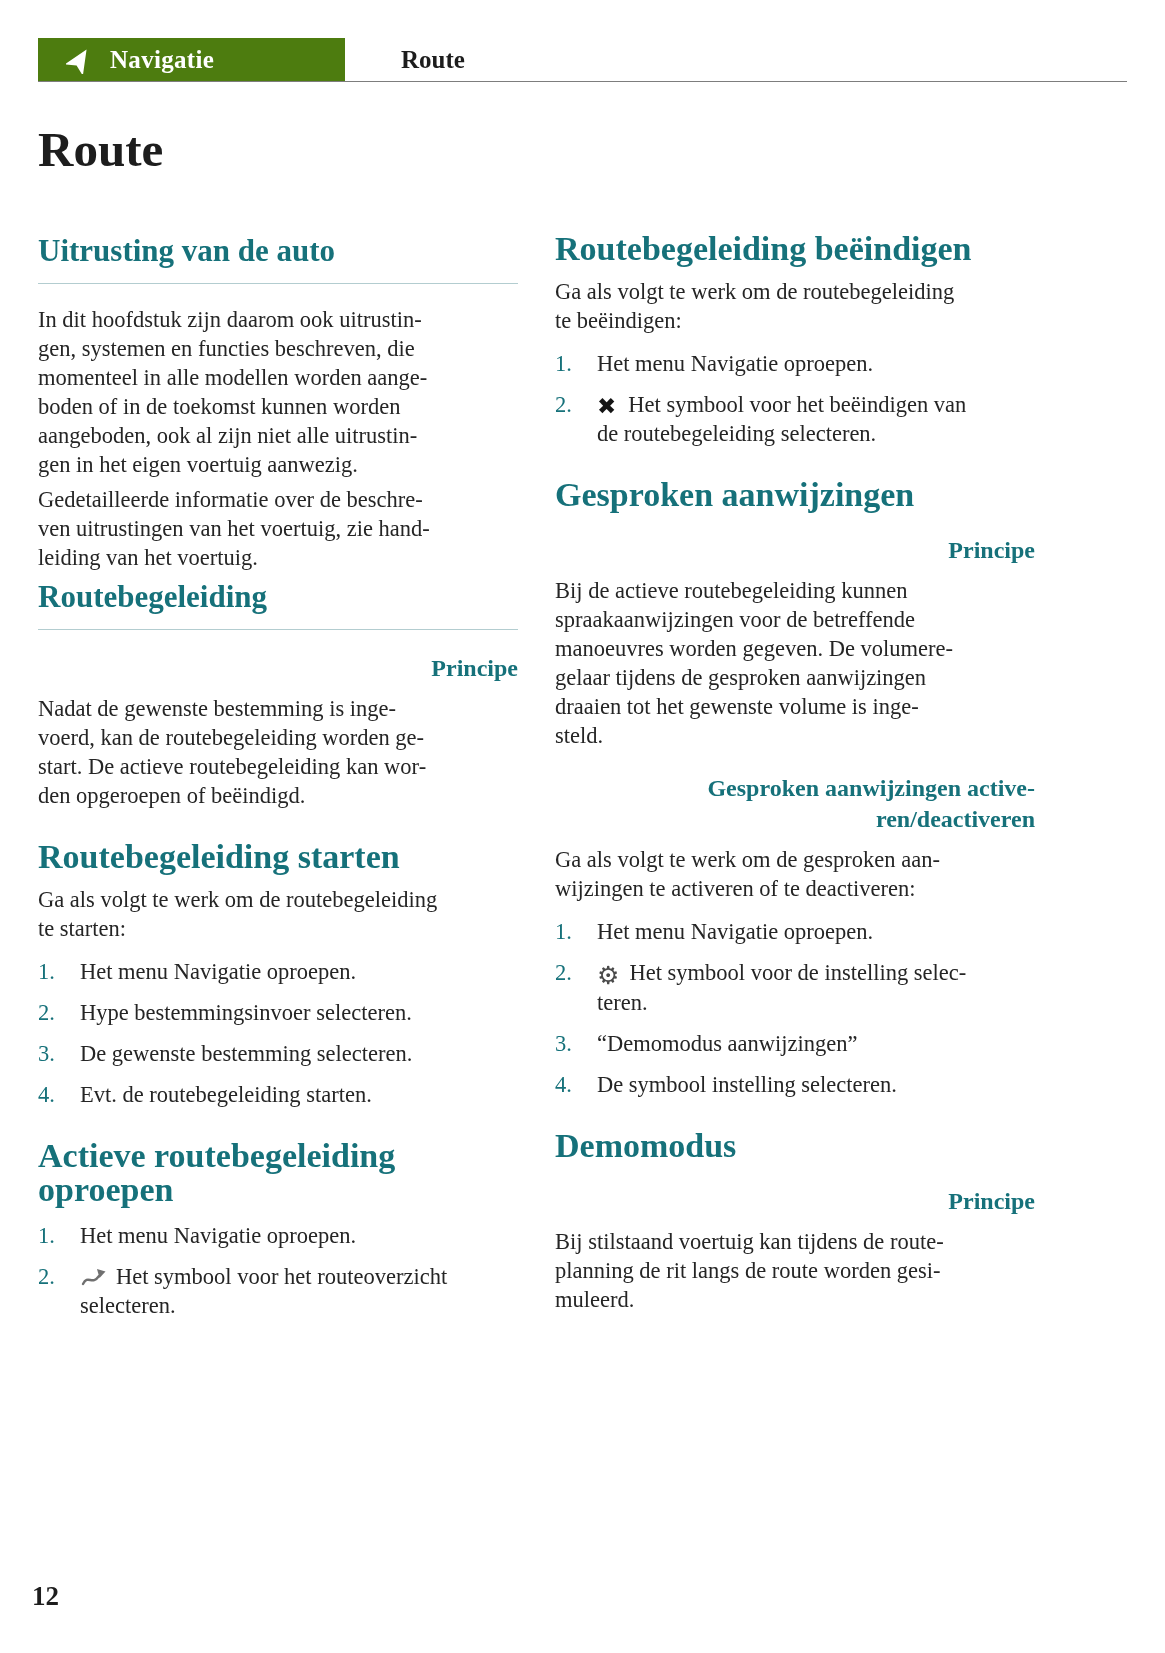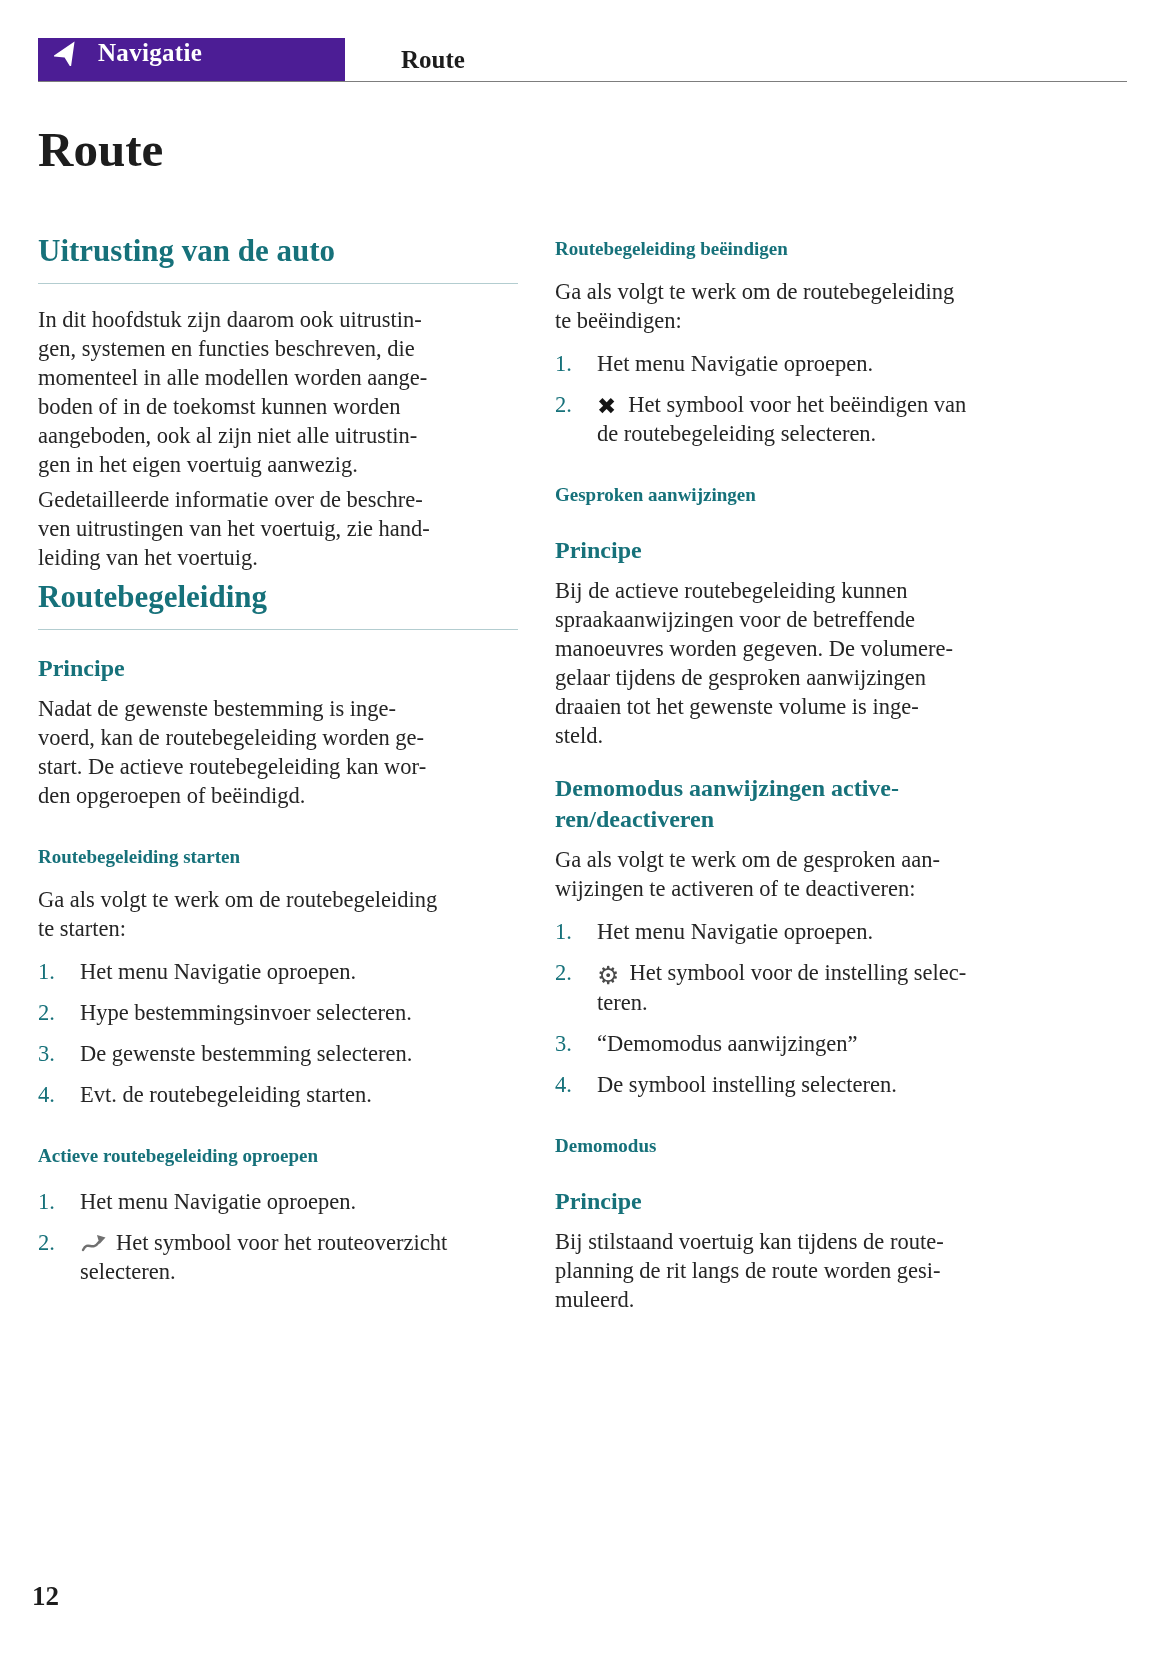--- a/index.html
+++ b/index.html
@@ -4,32 +4,32 @@
 <style>
   * { margin:0; padding:0; box-sizing:border-box; }
   html,body { background:#ffffff; }
   .page {
     width:1165px; height:1653px; position:relative; overflow:hidden;
     background:#ffffff; padding:38px 38px 0 38px;
     font-family:"Liberation Serif","DejaVu Serif",serif;
     color:#252525; font-size:22.5px; line-height:29px;
   }
   .header { height:44px; border-bottom:1.5px solid #7d7d7d; display:flex; align-items:stretch; }
-  .badge { width:307px; background:#4c1d95; display:flex; padding-left:16px; gap:16px; }
+  .badge { width:307px; background:#4d7c0f; display:flex; align-items:center; padding-left:28px; gap:16px; }
   .badge-icon svg { display:block; }
   .badge-label { color:#ffffff; font-weight:700; font-size:25px; letter-spacing:0.3px; }
   .chapter-label { font-weight:700; font-size:25px; color:#1d1d1d; align-self:center; margin-left:56px; }
   .page-title { font-size:49px; font-weight:700; color:#1d1d1d; margin-top:40px; line-height:56px; }
   .columns { display:flex; gap:37px; margin-top:50px; }
   .col { width:480px; flex:0 0 480px; }
   .col > :first-child { margin-top:4px; }
   .h2 { color:#16717a; font-size:31px; font-weight:700; line-height:38px;
         padding-bottom:13px; border-bottom:1px solid #b3cdd0; margin-bottom:21px; }
-  .h3 { color:#16717a; font-size:19px; font-weight:700; line-height:34px; margin:30px 0 11px; }
-  .h4 { color:#16717a; font-size:24px; font-weight:700; line-height:31px; margin:23px 0 10px; white-space:pre-line; }
+  .h3 { color:#16717a; font-size:34px; font-weight:700; line-height:34px; margin:30px 0 11px; }
+  .h4 { color:#16717a; font-size:24px; font-weight:700; line-height:31px; margin:23px 0 10px; white-space:pre-line;text-align:right; }
   .sect { }
   p.body { margin:0 0 6px; white-space:pre-line; }
   ol.steps { list-style:none; margin:14px 0 0 0; }
   ol.steps li { position:relative; padding-left:42px; margin-bottom:12px; }
   .num { position:absolute; left:0; top:0; color:#16717a; }
   .li-text { white-space:pre-line; }
   .glyph { display:inline-block; font-family:"DejaVu Sans",sans-serif; line-height:1; }
   .icon-x { font-size:23px; color:#141414; margin-right:12px; vertical-align:-2px; }
   .icon-gear { font-size:25px; color:#4a4a4a; margin-right:10px; vertical-align:-4px; }
   .icon-route { display:inline-block; margin-right:8px; }
@@ -136,21 +136,21 @@
 
       <h3 class="h3">Gesproken aanwijzingen</h3>
       <h4 class="h4">Principe</h4>
       <p class="body">Bij de actieve routebegeleiding kunnen
 spraakaanwijzingen voor de betreffende
 manoeuvres worden gegeven. De volumere-
 gelaar tijdens de gesproken aanwijzingen
 draaien tot het gewenste volume is inge-
 steld.</p>
 
-      <h4 class="h4">Demomodus aanwijzingen active-
+      <h4 class="h4">Gesproken aanwijzingen active-
 ren/deactiveren</h4>
       <p class="body">Ga als volgt te werk om de gesproken aan-
 wijzingen te activeren of te deactiveren:</p>
       <ol class="steps">
         <li>
           <span class="num">1.</span>
           <span class="li-text">Het menu Navigatie oproepen.</span>
         </li>
         <li>
           <span class="num">2.</span>

